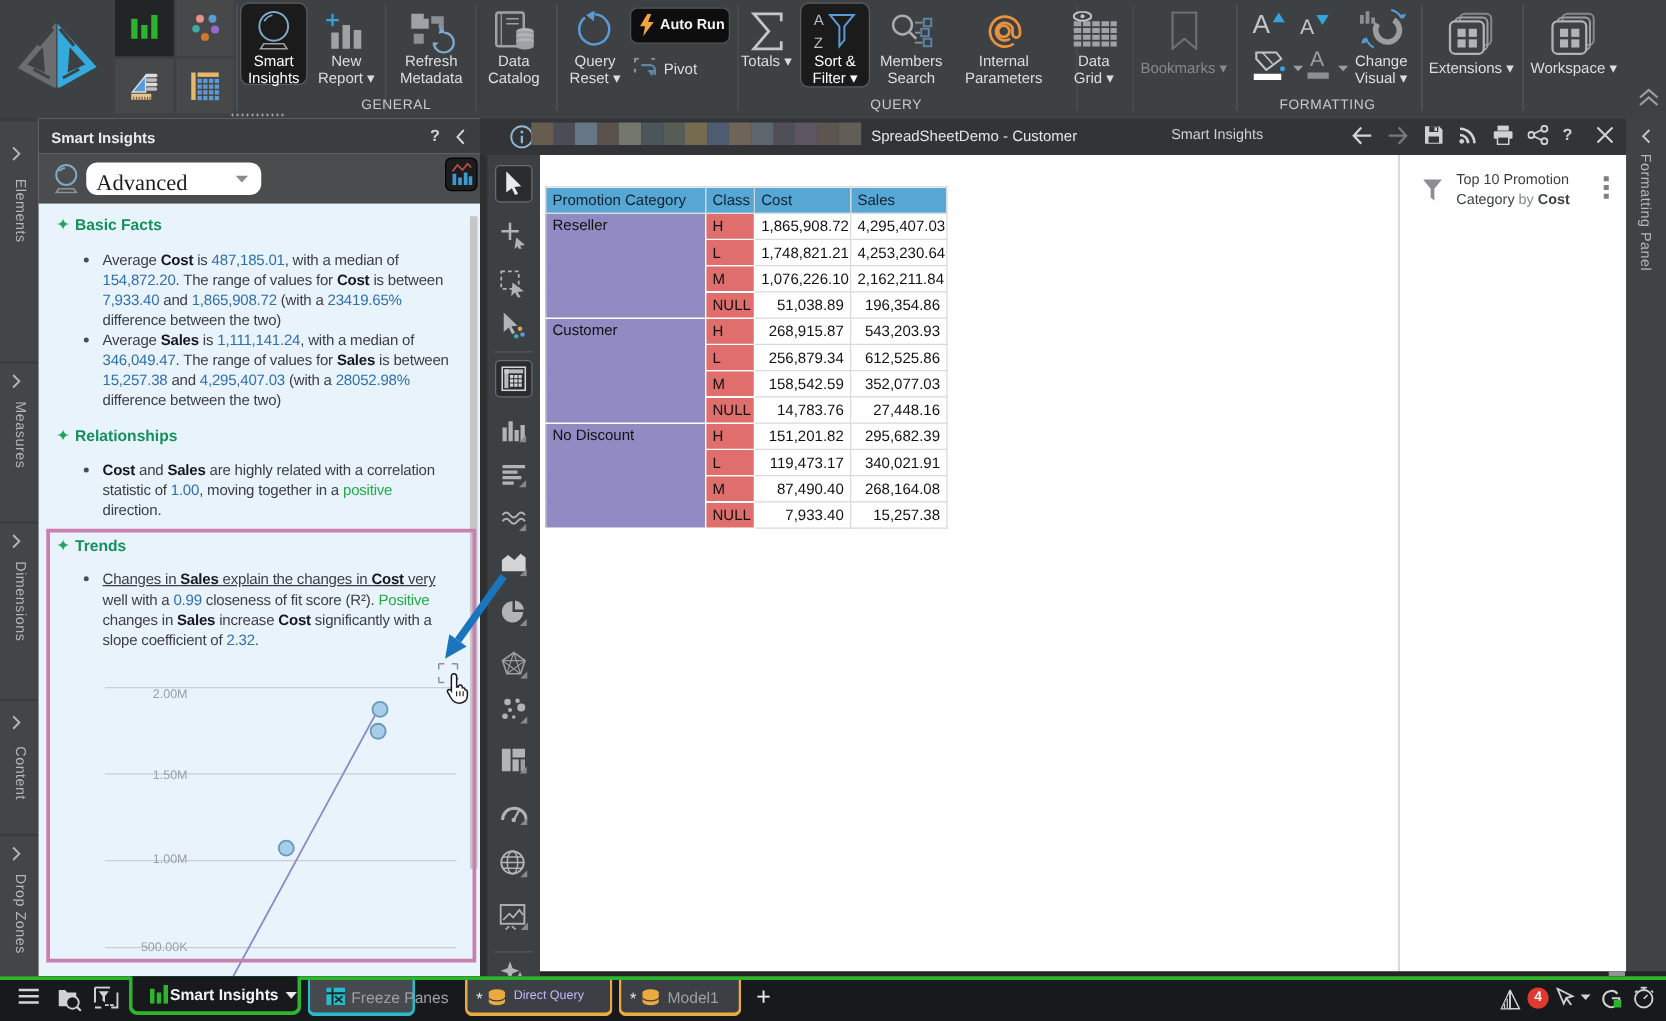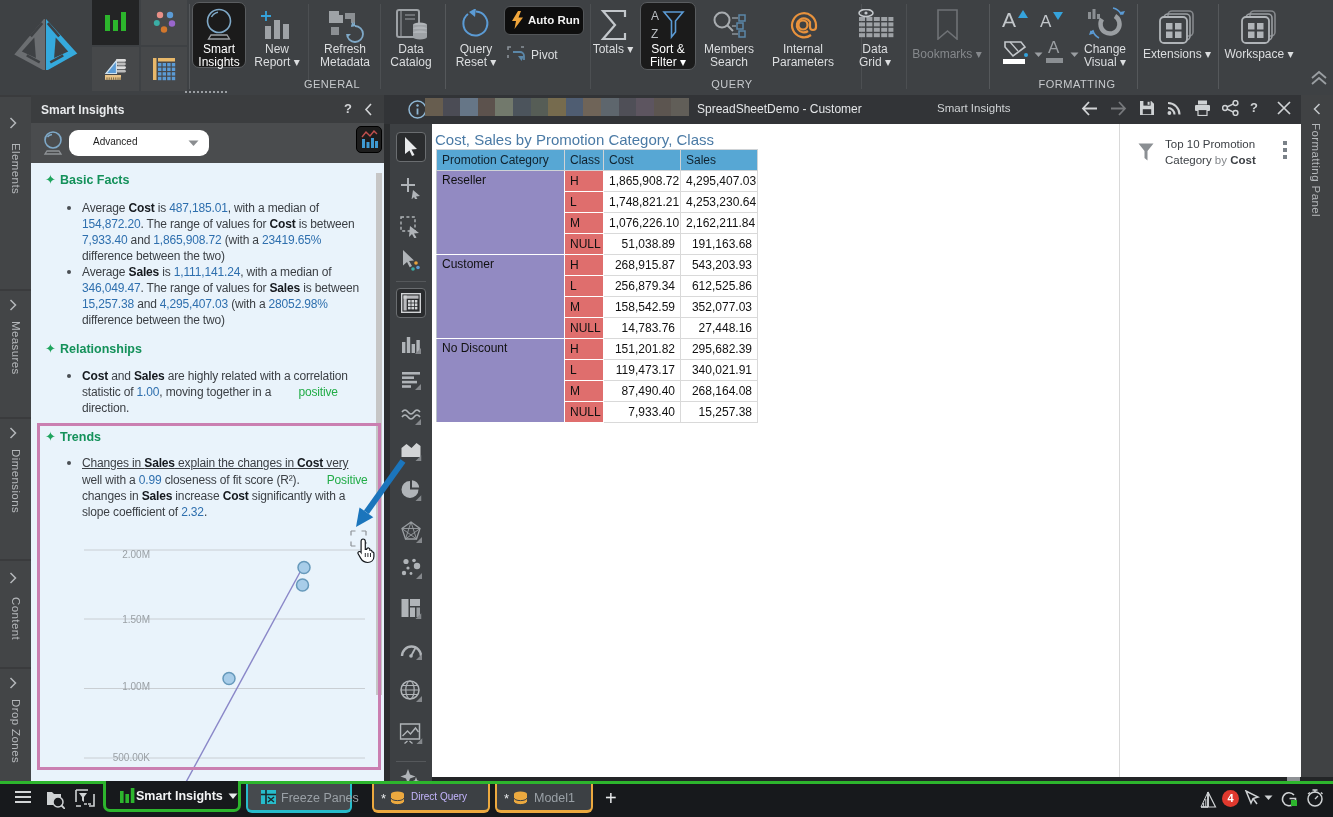--- a/index.html
+++ b/index.html
@@ -5,21 +5,21 @@
   * { margin:0; padding:0; box-sizing:border-box; }
   html,body { width:1333px; height:817px; overflow:hidden; background:#3e4043; }
   body { font-family:"Liberation Sans", sans-serif; }
   #stage { position:relative; width:1333px; height:817px; }
   .abs { position:absolute; }
 
   
   #ribbon { left:0; top:0; width:1333px; height:95px; background:#3e4144; }
   .rsep { position:absolute; top:4px; bottom:6px; width:1px; background:#55585b; }
   .rsep.soft { background:#4c4f52; }
-  .grouplabel { position:absolute; top:78px; font-size:11px; color:#c7cacd; letter-spacing:0.5px; transform:translateX(-50%);margin-left:15px; }
+  .grouplabel { position:absolute; top:78px; font-size:11px; color:#c7cacd; letter-spacing:0.5px; transform:translateX(-50%); }
   .rbtn-label { position:absolute; font-size:12px; color:#dcdee0; text-align:center; line-height:13px; transform:translateX(-50%); white-space:nowrap; }
   .selbox { position:absolute; background:#1b1b1b; border:1px solid #5a5d60; border-radius:7px; }
 
   
   #titlebar { left:384px; top:95px; width:917px; height:29px; background:#323437; }
 
   
   #leftstrip { left:0; top:95px; width:31px; height:686px; background:#3a3b3d; }
   .ltab { position:absolute; left:0; width:31px; background:#434547; color:#b4b7ba; }
   .ltab .chev { position:absolute; left:9px; top:8px; }
@@ -28,21 +28,21 @@
   
   #panel { left:31px; top:95px; width:353px; height:686px; background:#e9f3fb; }
   #panelhead { position:absolute; left:0; top:0; width:353px; height:28px; background:#3b3d3f; }
   #panelctl { position:absolute; left:0; top:28px; width:353px; height:40px; background:#4a4c4e; }
   #panelbody { position:absolute; left:0; top:68px; width:353px; height:618px; background:#e9f3fb; overflow:hidden; }
   .sechead { position:absolute; font-size:12.5px; font-weight:bold; color:#14915a; }
   .star { position:absolute; color:#1fa55e; font-size:13px; }
   .pline { position:absolute; font-size:12px; letter-spacing:-0.16px; color:#3b3f44; white-space:nowrap; }
   .pline b { color:#15191e; }
   .num { color:#2e6fae; }
-  .grn { color:#22ac47;margin-left:24px; }
+  .grn { color:#22ac47; }
   .bullet { position:absolute; width:4px; height:4px; border-radius:50%; background:#4a4e53; }
 
   
   #tooldivider { left:384px; top:124px; width:6px; height:657px; background:#2c2e30; }
   #toolstrip { left:390px; top:124px; width:42px; height:657px; background:#3d4043; }
   .tico { position:absolute; left:50%; transform:translateX(-50%); }
 
   
   #canvas { left:432px; top:124px; width:687px; height:657px; background:#ffffff; }
   #gridtitle { position:absolute; left:3px; top:7px; font-size:15px; color:#4a7aa5; }
@@ -426,21 +426,21 @@
           <path d="M7 1 L2 6.5 L7 12" stroke="#d2d4d6" stroke-width="1.6" fill="none"></path>
         </svg>
     </div>
     <div id="panelctl">
       <svg style="position:absolute;left:11px;top:7px" width="22" height="25" viewBox="0 0 22 25">
         <circle cx="11" cy="10" r="8" fill="none" stroke="#7fa9c8" stroke-width="1.6"></circle>
         <path d="M5.5 7 A6 6 0 0 1 10 4.5" fill="none" stroke="#7fa9c8" stroke-width="1.4"></path>
         <path d="M5 21 h12 l2 3 h-16 z" fill="none" stroke="#8e9296" stroke-width="1.3"></path>
       </svg>
       <div style="position:absolute;left:38px;top:7px;width:140px;height:26px;background:#ffffff;border-radius:9px;">
-        <span style="position:absolute;left:24px;top:6px;font-size:10px;color:#1c1c1c;">Advanced</span>
+        <span style="position:absolute;left:8px;top:6px;font-size:18px;color:#1c1c1c;font-family:Liberation Serif, serif;">Advanced</span>
         <svg style="position:absolute;right:10px;top:10px" width="11" height="7" viewBox="0 0 11 7">
             <path d="M0.5 0.5 L5.5 6 L10.5 0.5 Z" fill="#8a8d90"></path>
           </svg>
       </div>
       <div style="position:absolute;left:325px;top:3px;width:26px;height:27px;background:#1d1d1d;border-radius:5px;border:1px solid #000;">
         <svg style="position:absolute;left:4px;top:3px" width="17" height="19" viewBox="0 0 17 19">
           <rect x="1" y="9" width="3" height="9" fill="#3f9ad2"></rect>
           <rect x="5.5" y="12" width="3" height="6" fill="#3f9ad2"></rect>
           <rect x="10" y="8" width="3" height="10" fill="#3f9ad2"></rect>
           <rect x="14" y="11" width="3" height="7" fill="#3f9ad2"></rect>
@@ -604,21 +604,20 @@
       <path d="M17 21 h6 v-6 z" fill="#85888c"></path>
     </svg>
     <div style="position:absolute;left:6px;top:637px;width:30px;height:1px;background:#55585b;"></div>
     <svg class="tico" style="top:644px" width="22" height="22" viewBox="0 0 22 22">
       <path d="M8 1 L10 6.5 L15.5 8.5 L10 10.5 L8 16 L6 10.5 L0.5 8.5 L6 6.5 Z" fill="#b0b4b8"></path>
       <path d="M16 9 L17.2 12.3 L20.5 13.5 L17.2 14.7 L16 18 L14.8 14.7 L11.5 13.5 L14.8 12.3 Z" fill="#b0b4b8"></path>
       <path d="M16 22 h6 v-6 z" fill="#85888c"></path>
     </svg>
   </div>
   <div id="canvas" class="abs">
-    <div id="gridtitle">Cost, Sales by Promotion Category, Class</div>
     <table id="dtable">
       <tbody>
           <tr>
             <td class="hd" style="width:128px;">Promotion Category</td>
             <td class="hd" style="width:39px;">Class</td>
             <td class="hd" style="width:77px;">Cost</td>
             <td class="hd" style="width:77px;">Sales</td>
           </tr>
       <tr>
             <td class="pc" rowspan="4">Reseller</td>
@@ -632,21 +631,21 @@
             <td class="nm">4,253,230.64</td>
           </tr>
       <tr>
             <td class="cl">M</td>
             <td class="nm">1,076,226.10</td>
             <td class="nm">2,162,211.84</td>
           </tr>
       <tr>
             <td class="cl">NULL</td>
             <td class="nm">51,038.89</td>
-            <td class="nm">191,163.68</td>
+            <td class="nm">196,354.86</td>
           </tr>
       <tr>
             <td class="pc" rowspan="4">Customer</td>
             <td class="cl">H</td>
             <td class="nm">268,915.87</td>
             <td class="nm">543,203.93</td>
           </tr>
       <tr>
             <td class="cl">L</td>
             <td class="nm">256,879.34</td>
@@ -733,21 +732,21 @@
       <path d="M1 3 h5 l2 2 h7 v11 h-14 z" fill="#cfd2d4"></path>
       <circle cx="12" cy="13" r="5" fill="#17191c" stroke="#cfd2d4" stroke-width="1.5"></circle>
       <path d="M15.5 16.5 L19 20" stroke="#cfd2d4" stroke-width="1.8"></path>
     </svg>
     <svg style="position:absolute;left:75px;top:8px" width="20" height="20" viewBox="0 0 20 20">
       <path d="M1 1 h12 M1 1 v12 M19 5 v12 h-5 M6 17 h-5" stroke="#cfd2d4" stroke-width="1.6" fill="none"></path>
       <path d="M4 4 h8 l-3 4 v5 l-2 -1.5 v-3.5 z" fill="#cfd2d4"></path>
       <path d="M9 15 h3 M13 15 h3" stroke="#cfd2d4" stroke-width="1.4"></path>
     </svg>
 
-    <div style="position:absolute;left:246px;top:3px;width:106px;height:29px;background:#464a4e;border-left:2px solid #27bccb;border-right:2px solid #27bccb;border-bottom:3px solid #27bccb;border-radius:0 0 6px 6px;">
+    <div style="position:absolute;left:246px;top:3px;width:86px;height:29px;background:#464a4e;border-left:2px solid #27bccb;border-right:2px solid #27bccb;border-bottom:3px solid #27bccb;border-radius:0 0 6px 6px;">
       <svg style="position:absolute;left:13px;top:6px" width="15" height="14" viewBox="0 0 15 14">
         <rect x="0" y="0" width="15" height="14" fill="#27bccb"></rect>
           <path d="M0 4.5 h15 M5 0 v14" stroke="#1a2a2e" stroke-width="1.6"></path>
           <path d="M7 7 l6 5 m0 -5 l-6 5" stroke="#1a2a2e" stroke-width="1.4"></path>
       </svg>
       <div style="position:absolute;left:33px;top:7px;font-size:12.5px;color:#9aa0a6;white-space:nowrap;">Freeze Panes</div>
     </div>
 
     <div style="position:absolute;left:372px;top:3px;width:118px;height:29px;background:#3c4044;border-left:2px solid #eca93f;border-right:2px solid #eca93f;border-bottom:3px solid #eca93f;border-radius:0 0 6px 6px;">
       <div style="position:absolute;left:7px;top:7px;font-size:13px;color:#e8eaec;">*</div>

